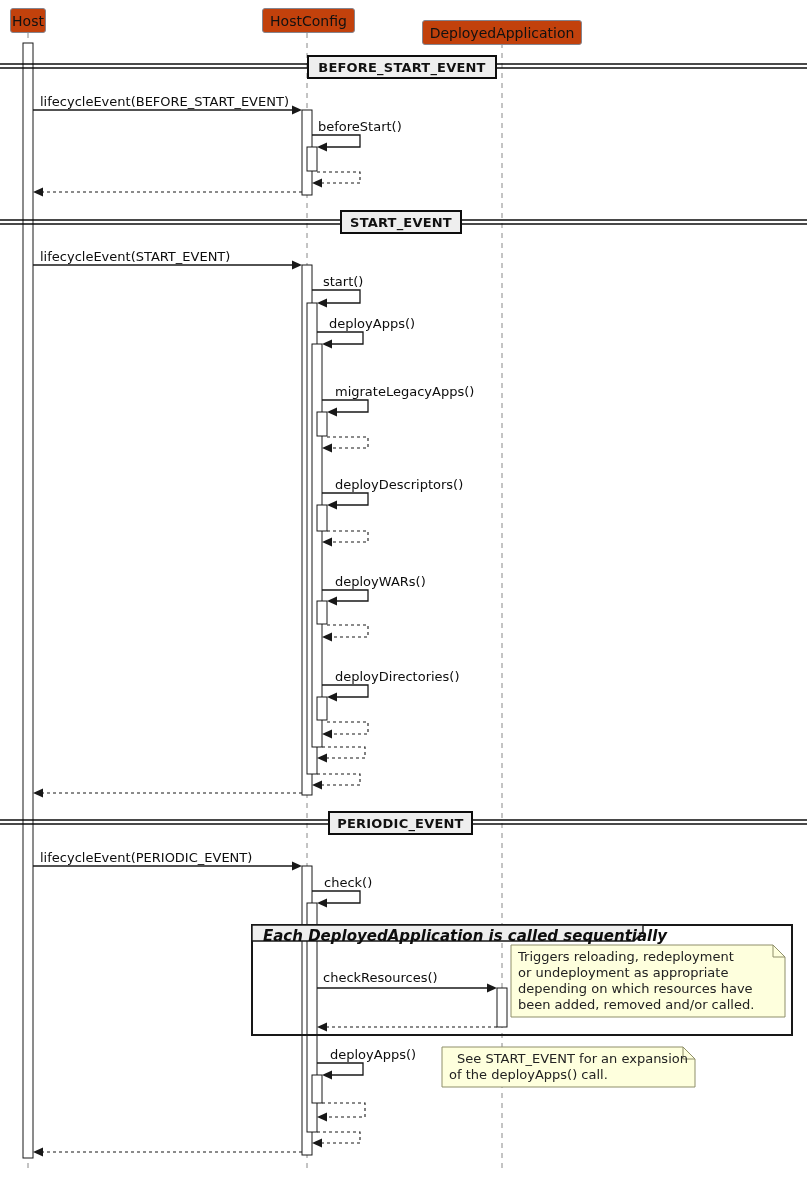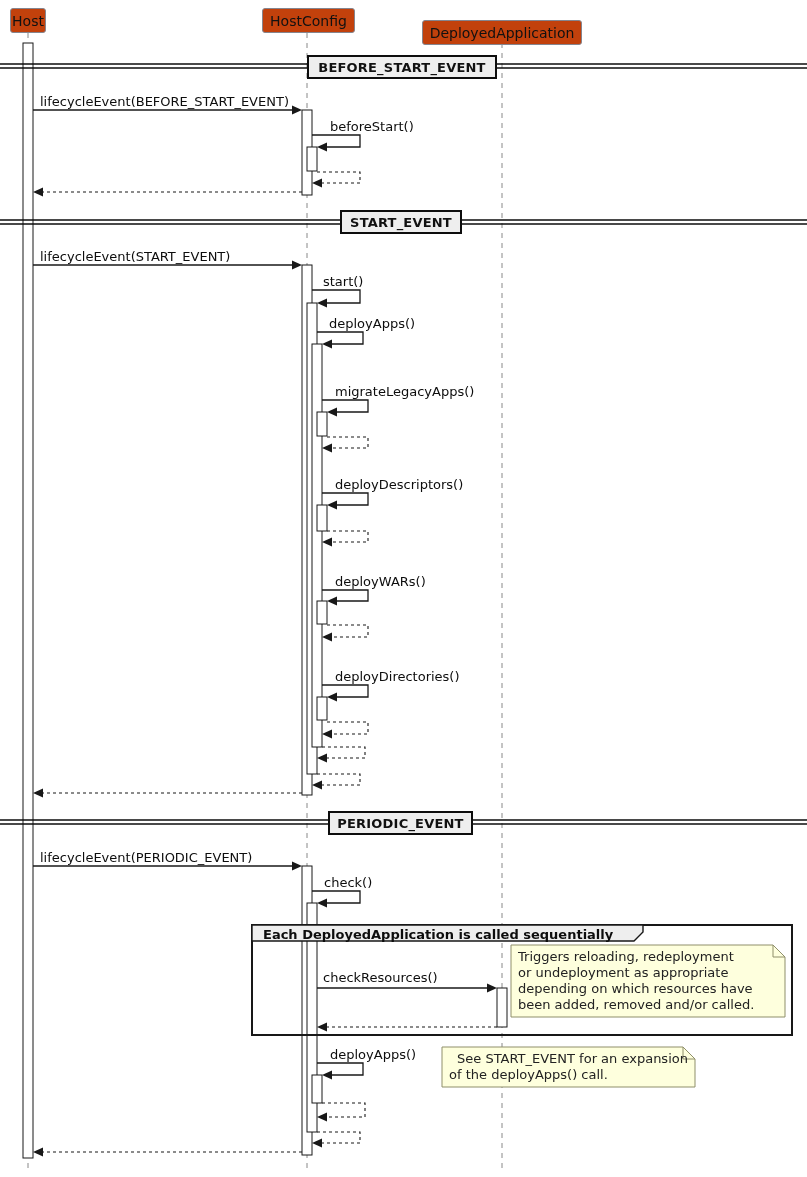--- a/index.html
+++ b/index.html
@@ -12,21 +12,21 @@
   .participant{
     position:absolute;display:flex;align-items:center;justify-content:center;
     background:#c2410c;border:1px solid #85858f;border-radius:3px;
     font-size:14px;color:#111;box-sizing:border-box;
   }
   .divider-label{
     position:absolute;display:flex;align-items:center;justify-content:center;
     background:#EEEEEE;border:2px solid #0d0d0d;font-weight:bold;font-size:13px;
     box-sizing:border-box;letter-spacing:0.2px;
   }
-  .group-title{position:absolute;font-weight:bold;font-size:13px;color:#0d0d0d;}
+  .group-title{position:absolute;font-weight:bold;font-size:15px;color:#0d0d0d;font-style:italic;}
   .note-line{position:absolute;font-size:13px;color:#222;white-space:nowrap;}
 </style>
 </head>
 <body>
 
 <div class="canvas">
 
   <svg width="807" height="1177" viewBox="0 0 807 1177">
 
     <g stroke="#888888" stroke-width="1" stroke-dasharray="5,5">
@@ -149,21 +149,21 @@
     <span>BEFORE_START_EVENT</span>
   </div>
   <div class="divider-label" style="left:340px;top:210px;width:122px;height:24px;">
     <span>START_EVENT</span>
   </div>
   <div class="divider-label" style="left:328px;top:811px;width:145px;height:24px;">
     <span>PERIODIC_EVENT</span>
   </div>
 
   <div class="lbl" style="left:40px;top:94px;">lifecycleEvent(BEFORE_START_EVENT)</div>
-  <div class="lbl" style="left:330px;top:119px;">beforeStart()</div>
+  <div class="lbl" style="left:318px;top:119px;">beforeStart()</div>
   <div class="lbl" style="left:40px;top:249px;">lifecycleEvent(START_EVENT)</div>
   <div class="lbl" style="left:323px;top:274px;">start()</div>
   <div class="lbl" style="left:329px;top:316px;">deployApps()</div>
   <div class="lbl" style="left:335px;top:384px;">migrateLegacyApps()</div>
   <div class="lbl" style="left:335px;top:477px;">deployDescriptors()</div>
   <div class="lbl" style="left:335px;top:574px;">deployWARs()</div>
   <div class="lbl" style="left:335px;top:669px;">deployDirectories()</div>
   <div class="lbl" style="left:40px;top:850px;">lifecycleEvent(PERIODIC_EVENT)</div>
   <div class="lbl" style="left:324px;top:875px;">check()</div>
   <div class="lbl" style="left:323px;top:970px;">checkResources()</div>

